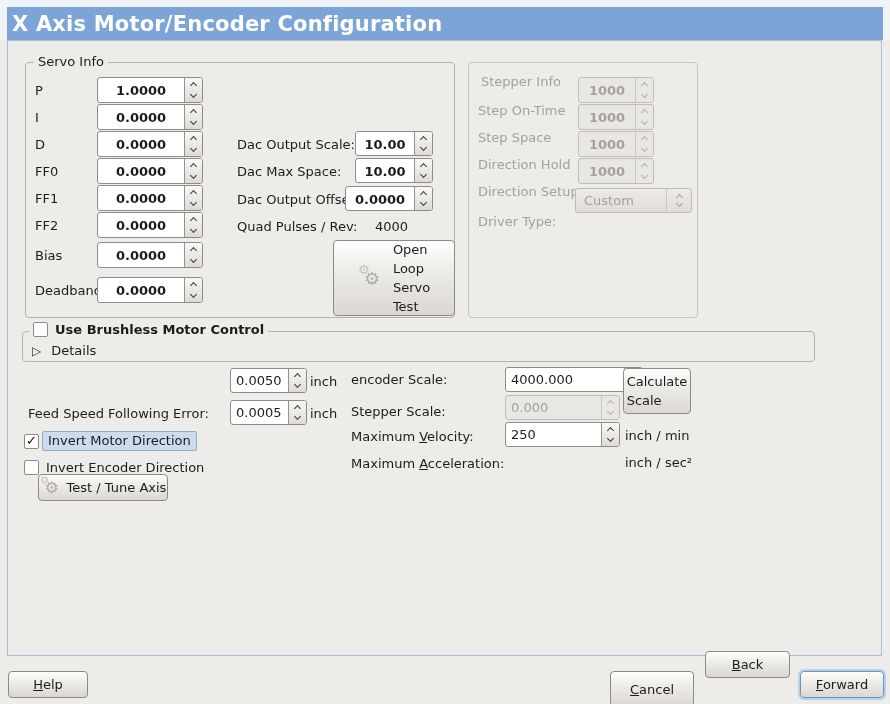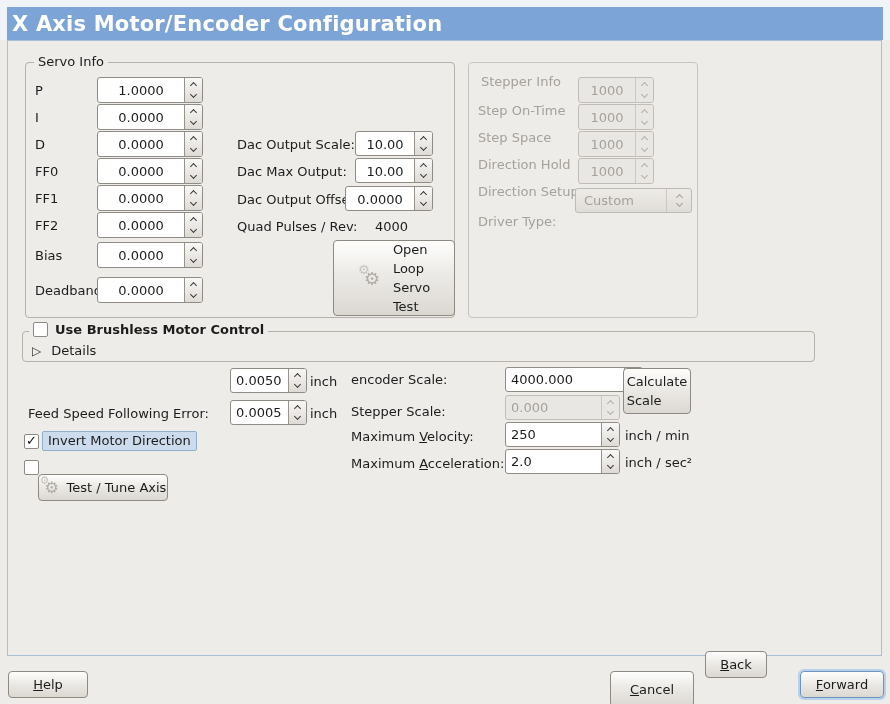--- a/index.html
+++ b/index.html
@@ -37,21 +37,21 @@
   .frame-title.bold{font-weight:bold;top:-10px;left:6px;display:flex;align-items:center;gap:7px;}
   .label{position:absolute;white-space:nowrap;line-height:16px;}
   .gray{color:#a5a19b;margin-top:20px;}
   .mn{text-decoration:underline;}
 
   .spinbox{
     position:absolute;display:flex;box-sizing:border-box;overflow:hidden;
     background:#ffffff;border:1px solid #908c85;border-radius:3px;
   }
   .spinbox .entry{flex:1;display:flex;align-items:center;padding:0 5px;overflow:hidden;}
-  .spinbox.center .entry{justify-content:center;padding:12px 2px;}
+  .spinbox.center .entry{justify-content:center;padding:12px 2px;font-weight:bold;}
   .spin{width:17px;display:flex;flex-direction:column;border-left:1px solid #989288;
     background:linear-gradient(180deg,#f9f8f7,#dedbd6);}
   .spin-btn{flex:1;display:flex;align-items:center;justify-content:center;}
   .chev{display:block;width:5px;height:5px;border:solid #3a3a3a;border-width:1.5px 1.5px 0 0;box-sizing:border-box;}
   .chev.up{transform:rotate(-45deg);margin-top:3px;}
   .chev.dn{transform:rotate(135deg);margin-bottom:3px;}
   .spinbox.disabled{background:#e9e7e3;border-color:#c1bdb6;}
   .spinbox.disabled .entry{color:#a5a19b;}
   .spinbox.disabled .spin{background:#e9e7e3;border-left-color:#ccc8c1;}
   .spinbox.disabled .chev{border-color:#b3afa8;}
@@ -221,21 +221,21 @@
     <div class="spin">
       <span class="spin-btn">
           <i class="chev up"></i>
         </span>
       <span class="spin-btn">
           <i class="chev dn"></i>
         </span>
     </div>
   </div>
 
-  <div class="label" style="left:237px;top:164px">Dac Max Output:</div>
+  <div class="label" style="left:237px;top:164px">Dac Max Space:</div>
   <div class="spinbox center" style="left:355px;top:158px;width:78px;height:25px">
     <div class="entry">10.00</div>
     <div class="spin">
       <span class="spin-btn">
           <i class="chev up"></i>
         </span>
       <span class="spin-btn">
           <i class="chev dn"></i>
         </span>
     </div>
@@ -420,56 +420,46 @@
       <span class="spin-btn">
           <i class="chev dn"></i>
         </span>
     </div>
   </div>
   <div class="label" style="left:625px;top:428px">inch / min</div>
 
   <div class="label" style="left:351px;top:456px">
     <span>Maximum </span><span class="mn">A</span><span>cceleration:</span>
   </div>
-  <div class="spinbox" style="left:505px;top:449px;width:115px;height:25px">
-    <div class="entry">2.0</div>
-    <div class="spin">
-      <span class="spin-btn">
-          <i class="chev up"></i>
-        </span>
-      <span class="spin-btn">
-          <i class="chev dn"></i>
-        </span>
-    </div>
-  </div>
   <div class="label" style="left:625px;top:455px">inch / sec²</div>
 
   <span class="cb abs" style="left:24px;top:434px">
     <span class="check">✓</span>
   </span>
   <div class="label hl" style="left:42px;top:431px">Invert Motor Direction</div>
 
   <span class="cb abs" style="left:24px;top:460px"></span>
+  <div class="label" style="left:46px;top:460px">Invert Encoder Direction</div>
 
   <div class="btn" style="left:38px;top:474px;width:130px;height:27px">
     <div class="btn-row" style="gap:5px">
       <span class="gears small">
         <span class="g1">⚙</span>
         <span class="g2">⚙</span>
       </span>
       <span>Test / Tune Axis</span>
     </div>
   </div>
 
   <div class="btn" style="left:8px;top:671px;width:80px;height:27px">
     <span><span class="mn">H</span><span>elp</span></span>
   </div>
   <div class="btn" style="left:610px;top:671px;width:84px;height:36px">
     <span><span class="mn">C</span><span>ancel</span></span>
   </div>
-  <div class="btn" style="left:705px;top:651px;width:62px;height:27px">
+  <div class="btn" style="left:705px;top:651px;width:85px;height:27px">
     <span><span class="mn">B</span><span>ack</span></span>
   </div>
   <div class="btn focus" style="left:800px;top:671px;width:84px;height:27px">
     <span><span class="mn">F</span><span>orward</span></span>
   </div>
 
 </div>
 
 </body></html>

